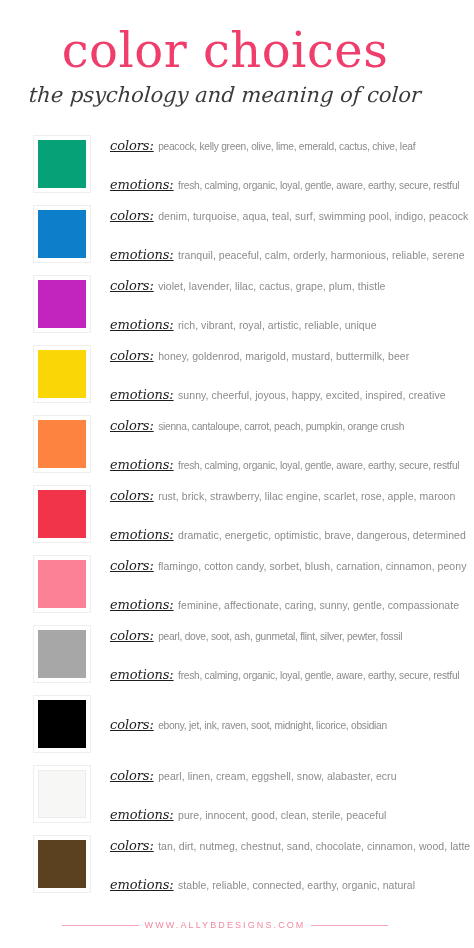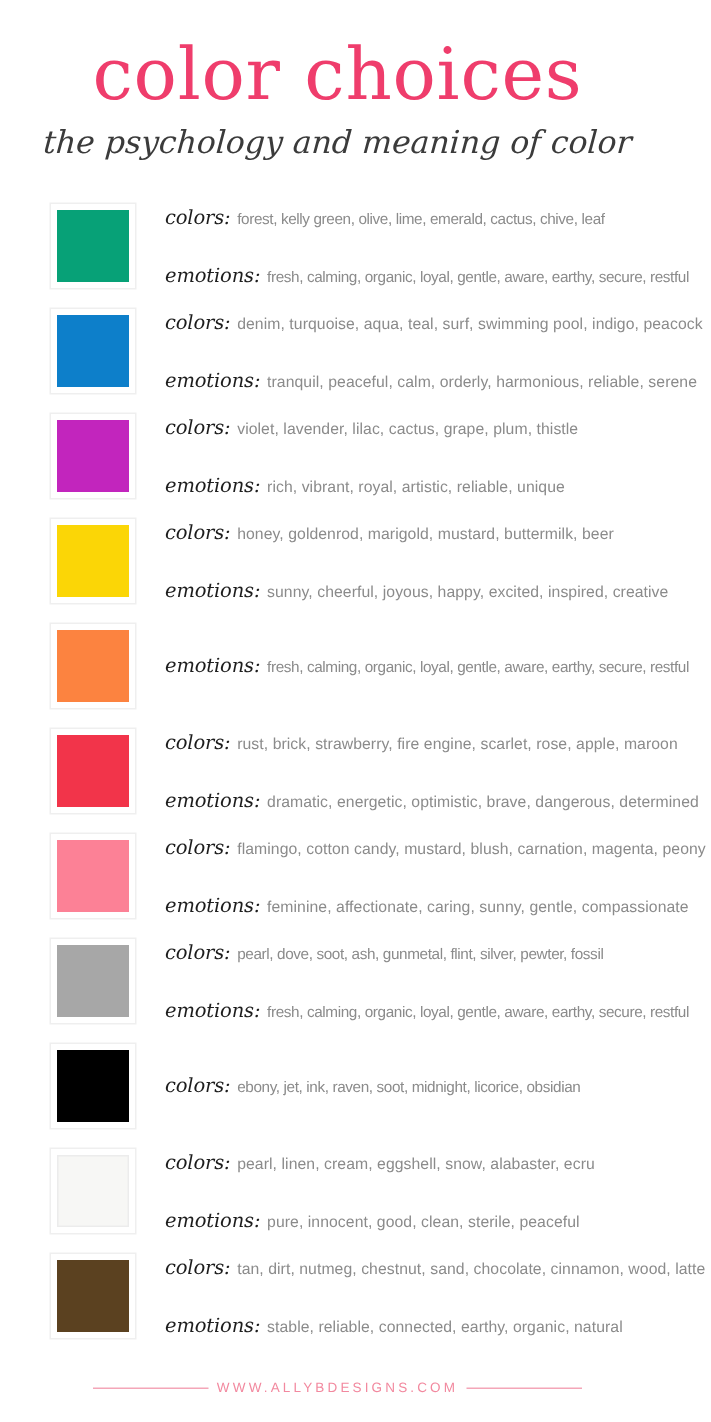--- a/index.html
+++ b/index.html
@@ -94,20 +94,21 @@
   }
   .line + .line {
     margin-top: 23px;
   }
   .label {
     font-family: "DejaVu Serif", "Liberation Serif", serif;
     font-style: italic;
     font-size: 13px;
     color: #1d1d1d;
     letter-spacing: -0.1px;
+    text-decoration: underline;
   }
   .value {
     font-family: "Liberation Sans", sans-serif;
     font-size: 10.5px;
     color: #8b8b8b;
     letter-spacing: 0.05px;
   }
   
   .row[data-len="long"] .value {
     font-size: 10.2px;
@@ -150,21 +151,21 @@
     <h1 class="title">color choices</h1>
     <div class="subtitle">the psychology and meaning of color</div>
   </div>
 
   <div class="rows">
       <div class="row" data-len="long">
         <div class="swatch-frame">
           <div class="swatch" title="green" style="background: rgb(7, 161, 119);"></div>
         </div>
         <div class="row-text">
-          <div class="line"><span class="label">colors:</span> <span class="value">forest, kelly green, olive, lime, emerald, cactus, chive, leaf</span></div>
+          <div class="line"><span class="label">colors:</span> <span class="value">peacock, kelly green, olive, lime, emerald, cactus, chive, leaf</span></div>
           <div class="line"><span class="label">emotions:</span> <span class="value">fresh, calming, organic, loyal, gentle, aware, earthy, secure, restful</span></div>
         </div>
       </div>
       <div class="row" data-len="normal">
         <div class="swatch-frame">
           <div class="swatch" title="blue" style="background: rgb(13, 127, 202);"></div>
         </div>
         <div class="row-text">
           <div class="line"><span class="label">colors:</span> <span class="value">denim, turquoise, aqua, teal, surf, swimming pool, indigo, peacock</span></div>
           <div class="line"><span class="label">emotions:</span> <span class="value">tranquil, peaceful, calm, orderly, harmonious, reliable, serene</span></div>
@@ -186,38 +187,39 @@
         <div class="row-text">
           <div class="line"><span class="label">colors:</span> <span class="value">honey, goldenrod, marigold, mustard, buttermilk, beer</span></div>
           <div class="line"><span class="label">emotions:</span> <span class="value">sunny, cheerful, joyous, happy, excited, inspired, creative</span></div>
         </div>
       </div>
       <div class="row" data-len="long">
         <div class="swatch-frame">
           <div class="swatch" title="orange" style="background: rgb(252, 131, 64);"></div>
         </div>
         <div class="row-text">
+          <div class="line"><span class="label">colors:</span> <span class="value">sienna, cantaloupe, carrot, peach, pumpkin, orange crush</span></div>
           <div class="line"><span class="label">emotions:</span> <span class="value">fresh, calming, organic, loyal, gentle, aware, earthy, secure, restful</span></div>
         </div>
       </div>
       <div class="row" data-len="normal">
         <div class="swatch-frame">
           <div class="swatch" title="red" style="background: rgb(242, 52, 74);"></div>
         </div>
         <div class="row-text">
-          <div class="line"><span class="label">colors:</span> <span class="value">rust, brick, strawberry, fire engine, scarlet, rose, apple, maroon</span></div>
+          <div class="line"><span class="label">colors:</span> <span class="value">rust, brick, strawberry, lilac engine, scarlet, rose, apple, maroon</span></div>
           <div class="line"><span class="label">emotions:</span> <span class="value">dramatic, energetic, optimistic, brave, dangerous, determined</span></div>
         </div>
       </div>
       <div class="row" data-len="normal">
         <div class="swatch-frame">
           <div class="swatch" title="pink" style="background: rgb(252, 129, 150);"></div>
         </div>
         <div class="row-text">
-          <div class="line"><span class="label">colors:</span> <span class="value">flamingo, cotton candy, mustard, blush, carnation, magenta, peony</span></div>
+          <div class="line"><span class="label">colors:</span> <span class="value">flamingo, cotton candy, sorbet, blush, carnation, cinnamon, peony</span></div>
           <div class="line"><span class="label">emotions:</span> <span class="value">feminine, affectionate, caring, sunny, gentle, compassionate</span></div>
         </div>
       </div>
       <div class="row" data-len="long">
         <div class="swatch-frame">
           <div class="swatch" title="gray" style="background: rgb(167, 167, 167);"></div>
         </div>
         <div class="row-text">
           <div class="line"><span class="label">colors:</span> <span class="value">pearl, dove, soot, ash, gunmetal, flint, silver, pewter, fossil</span></div>
           <div class="line"><span class="label">emotions:</span> <span class="value">fresh, calming, organic, loyal, gentle, aware, earthy, secure, restful</span></div>

